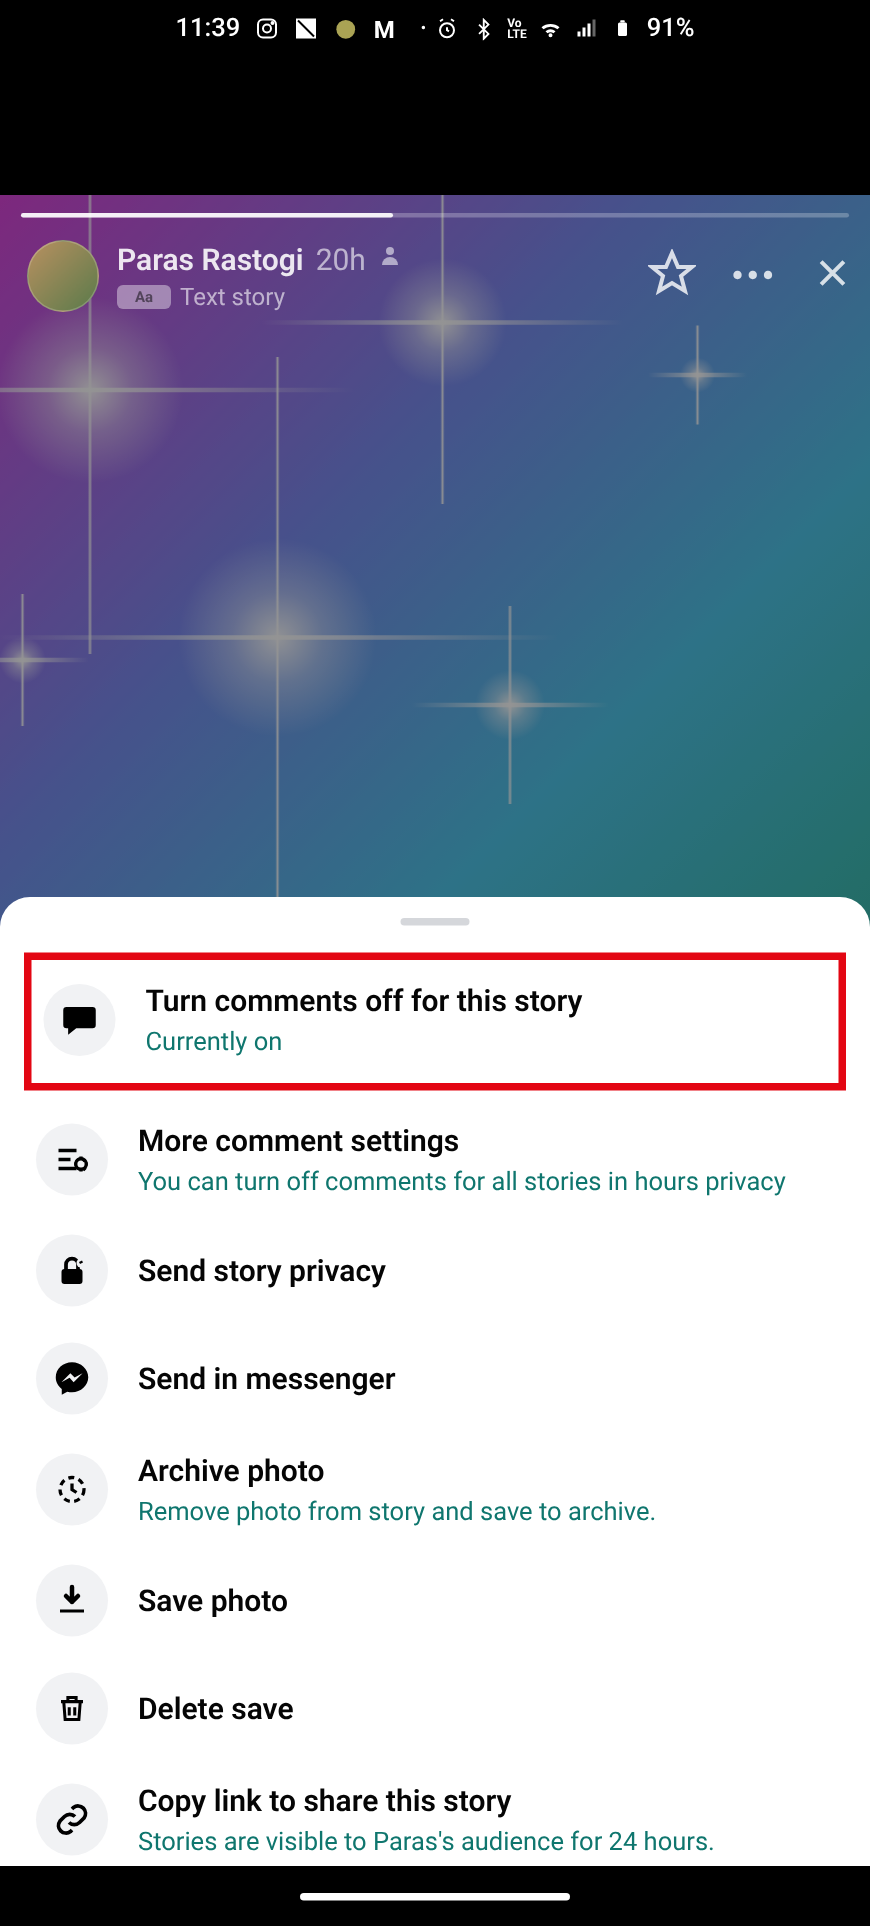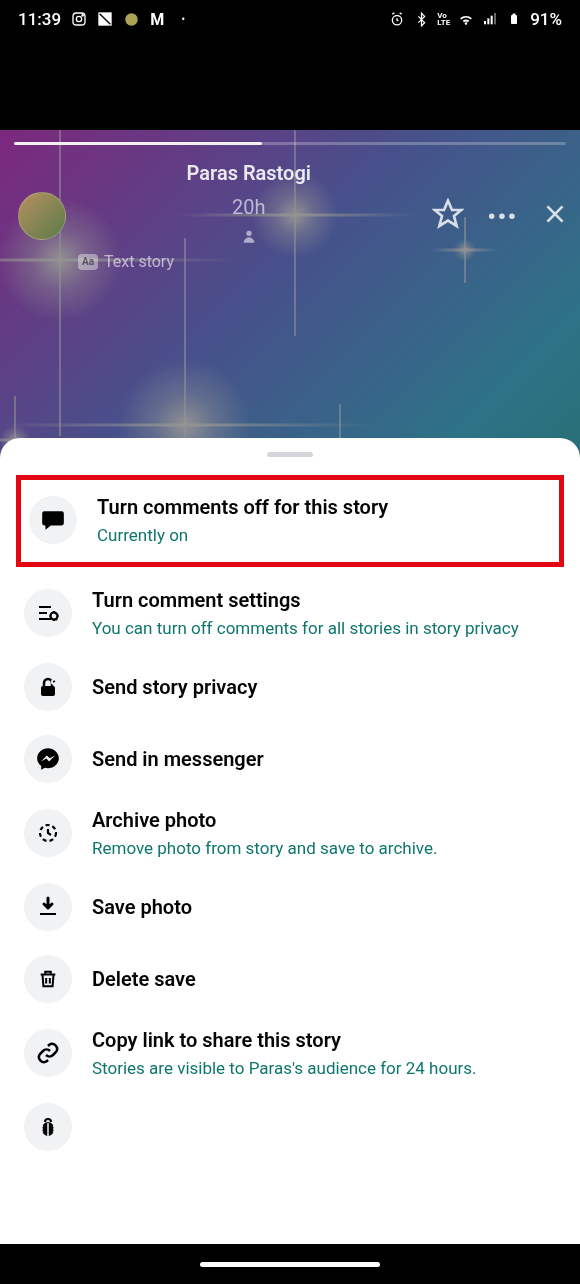--- a/index.html
+++ b/index.html
@@ -7,21 +7,21 @@
       width: 580px;
       height: 1284px;
       background: #000;
       font-family: -apple-system, BlinkMacSystemFont, 'Segoe UI', Roboto, Helvetica, Arial, sans-serif;
       overflow: hidden;
       position: relative;
     }
     .status-bar {
       height: 38px;
       display: flex;
-      justify-content: space-between;
+      justify-content: center;
       align-items: center;
       padding: 0 18px;
       color: #fff;
       font-size: 17px;
       font-weight: 500;
     }
     .status-left { display: flex; align-items: center; gap: 10px; }
     .status-right { display: flex; align-items: center; gap: 8px; }
     .status-icon { width: 16px; height: 16px; display: inline-flex; align-items: center; justify-content: center; }
     .story-area {
@@ -81,35 +81,35 @@
     }
     .avatar {
       width: 48px;
       height: 48px;
       border-radius: 50%;
       background: linear-gradient(135deg, #b89060, #5a7a4a);
       flex-shrink: 0;
       border: 1px solid rgba(255,255,255,0.2);
     }
     .story-user { flex: 1; color: rgba(255,255,255,0.88); line-height: 1.3; }
-    .user-row { display: flex; align-items: center; gap: 8px; font-size: 20px; flex-direction: column; }
+    .user-row { display: flex; align-items: center; gap: 8px; font-size: 20px; }
     .user-name { font-weight: 600; }
     .timestamp { color: rgba(255,255,255,0.6); font-weight: 400; }
     .tag-icon { font-size: 15px; color: rgba(255,255,255,0.55); }
     .story-type-row { display: flex; align-items: center; gap: 6px; font-size: 16px; color: rgba(255,255,255,0.6); margin-top: 2px; }
-    .aa-badge { display: inline-flex; align-items: center; justify-content: center; width: 20px; height: 16px; background: rgba(255,255,255,0.4); border-radius: 4px; font-size: 10px; font-weight: 700; color: rgba(0,0,0,0.5); }
+    .aa-badge { display: inline-flex; align-items: center; justify-content: center; width: 36px; height: 16px; background: rgba(255,255,255,0.4); border-radius: 4px; font-size: 10px; font-weight: 700; color: rgba(0,0,0,0.5); }
     .header-actions { display: flex; align-items: center; gap: 24px; }
     .header-actions svg, .header-actions .dots { color: rgba(255,255,255,0.8); }
     .dots { font-size: 22px; letter-spacing: 2px; font-weight: 900; }
     .sheet {
       position: absolute;
       bottom: 40px;
       left: 0;
       right: 0;
-      height: 806px;
+      height: 646px;
       background: #fff;
       border-top-left-radius: 20px;
       border-top-right-radius: 20px;
       padding-top: 14px;
     }
     .grabber {
       width: 46px;
       height: 5px;
       background: #d5d7db;
       border-radius: 3px;
@@ -288,22 +288,22 @@
 
   <div class="menu-item">
     <div class="menu-icon">
       <svg viewBox="0 0 24 24" width="24" height="24" fill="none" stroke="#000" stroke-width="2.2">
           <path d="M3 6h12M3 12h8M3 18h12"></path>
           <circle cx="18" cy="15" r="3.5"></circle>
           <path d="M18 10v1.5M18 18.5V20M13.5 15H15M21 15h1.5M15 12l1 1M20 18l1 1M20 12l-1 1M15 18l1-1"></path>
         </svg>
     </div>
     <div class="menu-text">
-      <div class="menu-title">Turn comment settings</div>
-      <div class="menu-sub">You can turn off comments for all stories in story privacy</div>
+      <div class="menu-title">More comment settings</div>
+      <div class="menu-sub">You can turn off comments for all stories in hours privacy</div>
     </div>
   </div>
 
   <div class="menu-item">
     <div class="menu-icon">
       <svg viewBox="0 0 24 24" width="24" height="24" fill="#000">
           <rect x="5" y="11" width="14" height="10" rx="2"></rect>
           <path d="M8 11V8a4 4 0 018 0v3" fill="none" stroke="#000" stroke-width="2.5"></path>
           <circle cx="18" cy="7" r="3" fill="#f1f2f4"></circle>
           <path d="M17 7l2-1" stroke="#000" stroke-width="1.5"></path>

